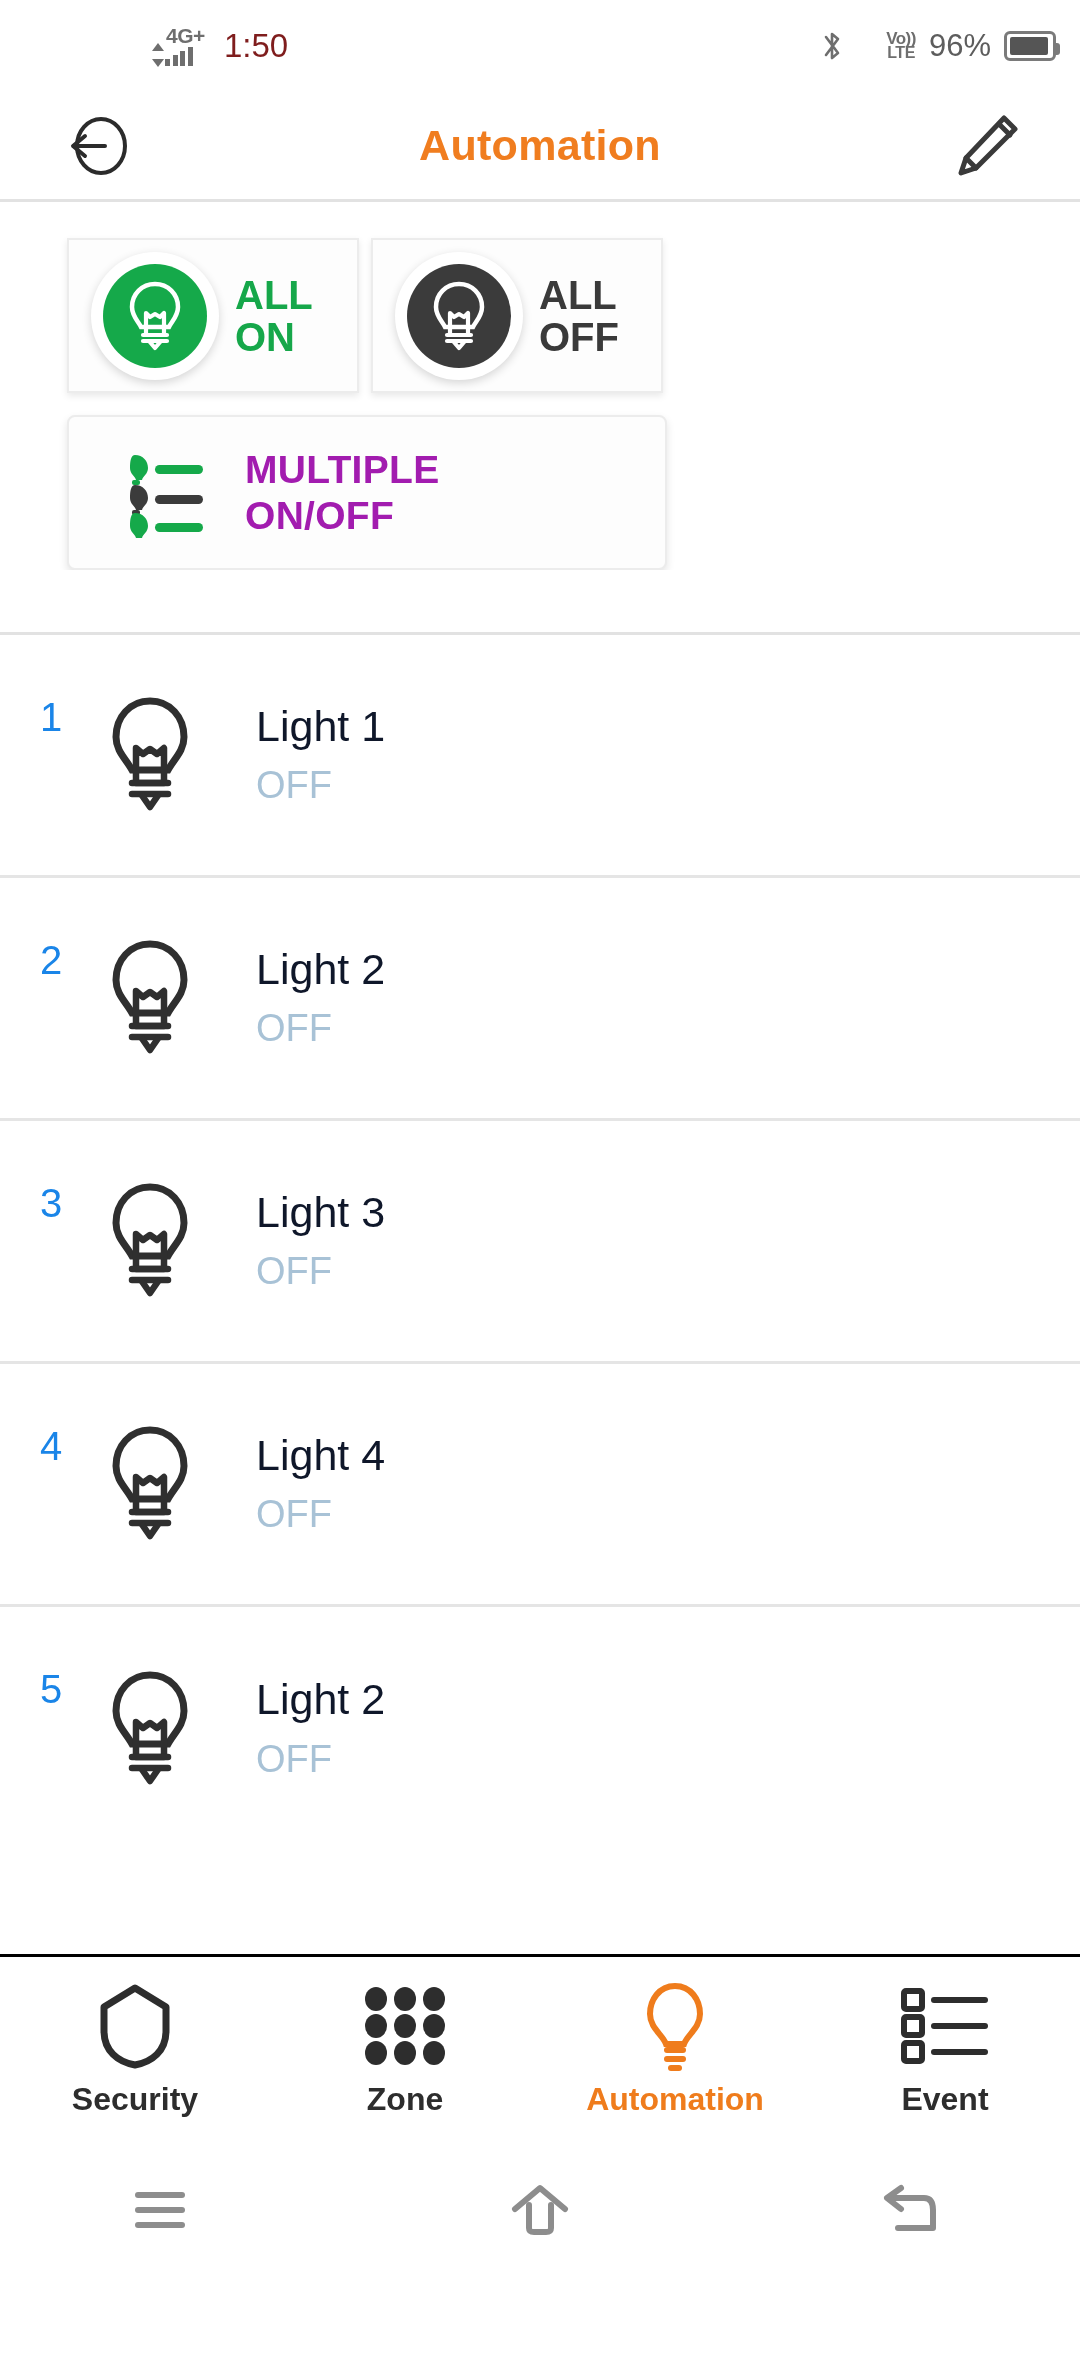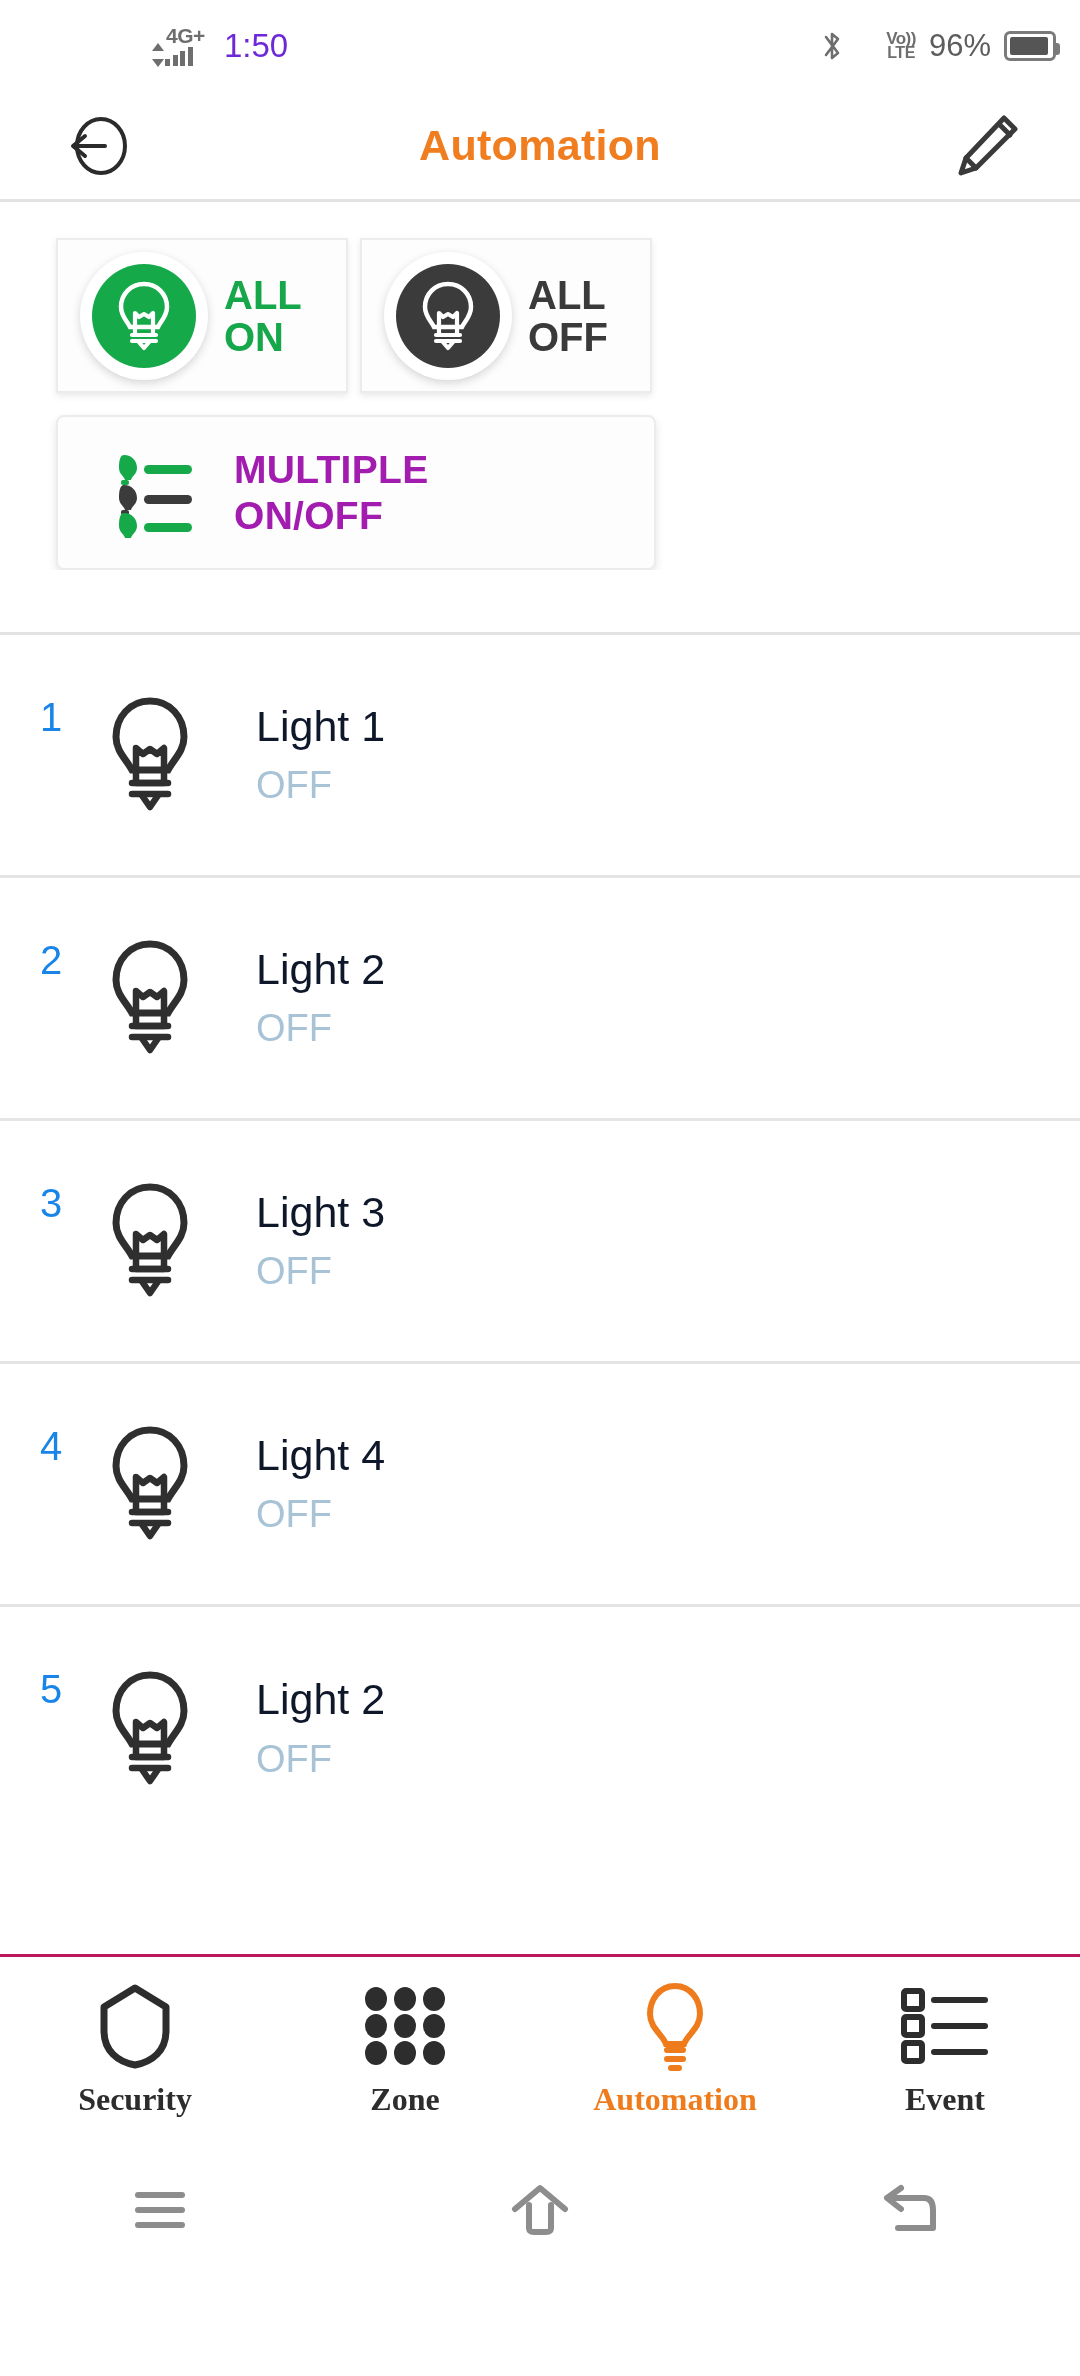--- a/index.html
+++ b/index.html
@@ -48,21 +48,21 @@
   .bars i:nth-child(3){ height: 15px; }
   .bars i:nth-child(4){ height: 19px; }
   .arrows { position: absolute; left: 0px; bottom: 1px; width: 12px; height: 24px; }
   .arrows .up, .arrows .dn {
     position: absolute; left: 0; width: 0; height: 0;
     border-left: 6px solid transparent; border-right: 6px solid transparent;
   }
   .arrows .up { top: 0; border-bottom: 8px solid #6e6e6e; }
   .arrows .dn { bottom: 0; border-top: 8px solid #6e6e6e; }
   .clock {
-    font-size: 33px; color: #6d28d9; letter-spacing: 0px;
+    font-size: 33px; color: #7f1d1d; letter-spacing: 0px;
     font-family: "Liberation Sans", sans-serif;
   }
   .status-right {
     margin-left: auto;
     display: flex; align-items: center; gap: 13px;
   }
   .bt-icon { width: 26px; height: 34px; }
   .volte {
     display: flex; flex-direction: column; align-items: center;
     line-height: 0.92; color: #6e6e6e; font-weight: bold; margin-left: 28px;
@@ -89,21 +89,21 @@
   }
   .hdr-back { margin-left: 55px; width: 86px; height: 86px; display: flex; align-items: center; justify-content: center; }
   .hdr-title {
     position: absolute; left: 0; right: 0; text-align: center;
     font-size: 43px; font-weight: bold; color: #f07d1f;
     letter-spacing: 0.3px;
   }
   .hdr-edit { margin-left: auto; margin-right: 50px; width: 86px; height: 86px; display:flex; align-items:center; justify-content:center; }
 
   
-  .quick { padding: 36px 0 0 1px; background: #fff; }
+  .quick { padding: 36px 0 0 12px; background: #fff; }
   .quick-row { display: flex; gap: 12px; padding: 0 55px; }
   .qcard {
     background: #fdfdfd;
     border: 2px solid #ececec;
     box-shadow: 0 3px 7px rgba(0,0,0,0.09);
     display: flex; align-items: center;
   }
   .qcard.onoff { width: 292px; height: 155px; padding-left: 22px; }
   .badge-wrap {
     width: 128px; height: 128px; border-radius: 50%;
@@ -155,22 +155,22 @@
     align-self: flex-start; margin-top: 60px; text-align: left;
   }
   .lr-icon { width: 96px; height: 124px; flex: 0 0 96px; margin-left: 10px; }
   .lr-text { margin-left: 58px; }
   .lr-name { font-size: 43px; color: #0f172a; line-height: 1.1; }
   .lr-state { font-size: 38px; color: #a8c2d6; margin-top: 14px; }
 
   
   .bottom-nav {
     height: 190px; flex: 0 0 190px;
-    border-top: 3px solid #be185d;
-    display: flex; align-items: center; background: #fff; font-family: Liberation Serif, serif;
+    border-top: 3px solid #000000;
+    display: flex; align-items: center; background: #fff;
   }
   .nav-item {
     flex: 1 1 25%;
     display: flex; flex-direction: column; align-items: center; justify-content: center;
     gap: 12px;
   }
   .nav-ico { height: 86px; display: flex; align-items: center; justify-content: center; }
   .nav-lbl { font-size: 32px; font-weight: bold; color: #2d2d2d; }
   .nav-item.active .nav-lbl { color: #ef7c1c; }
 

